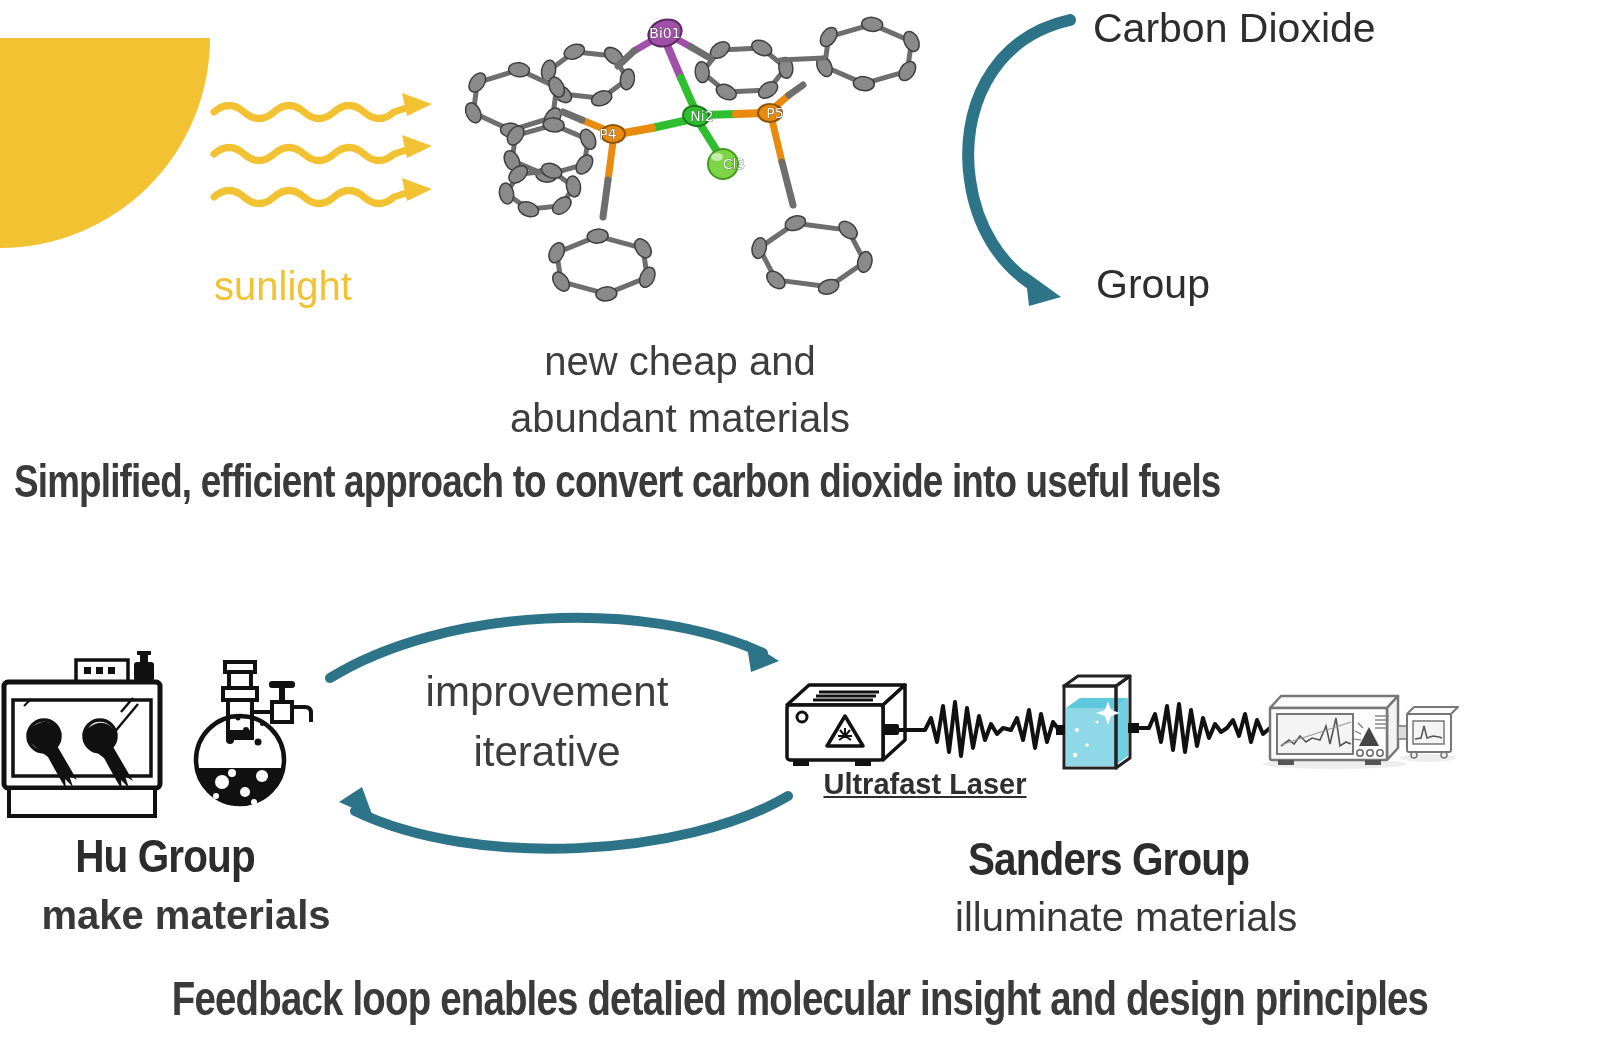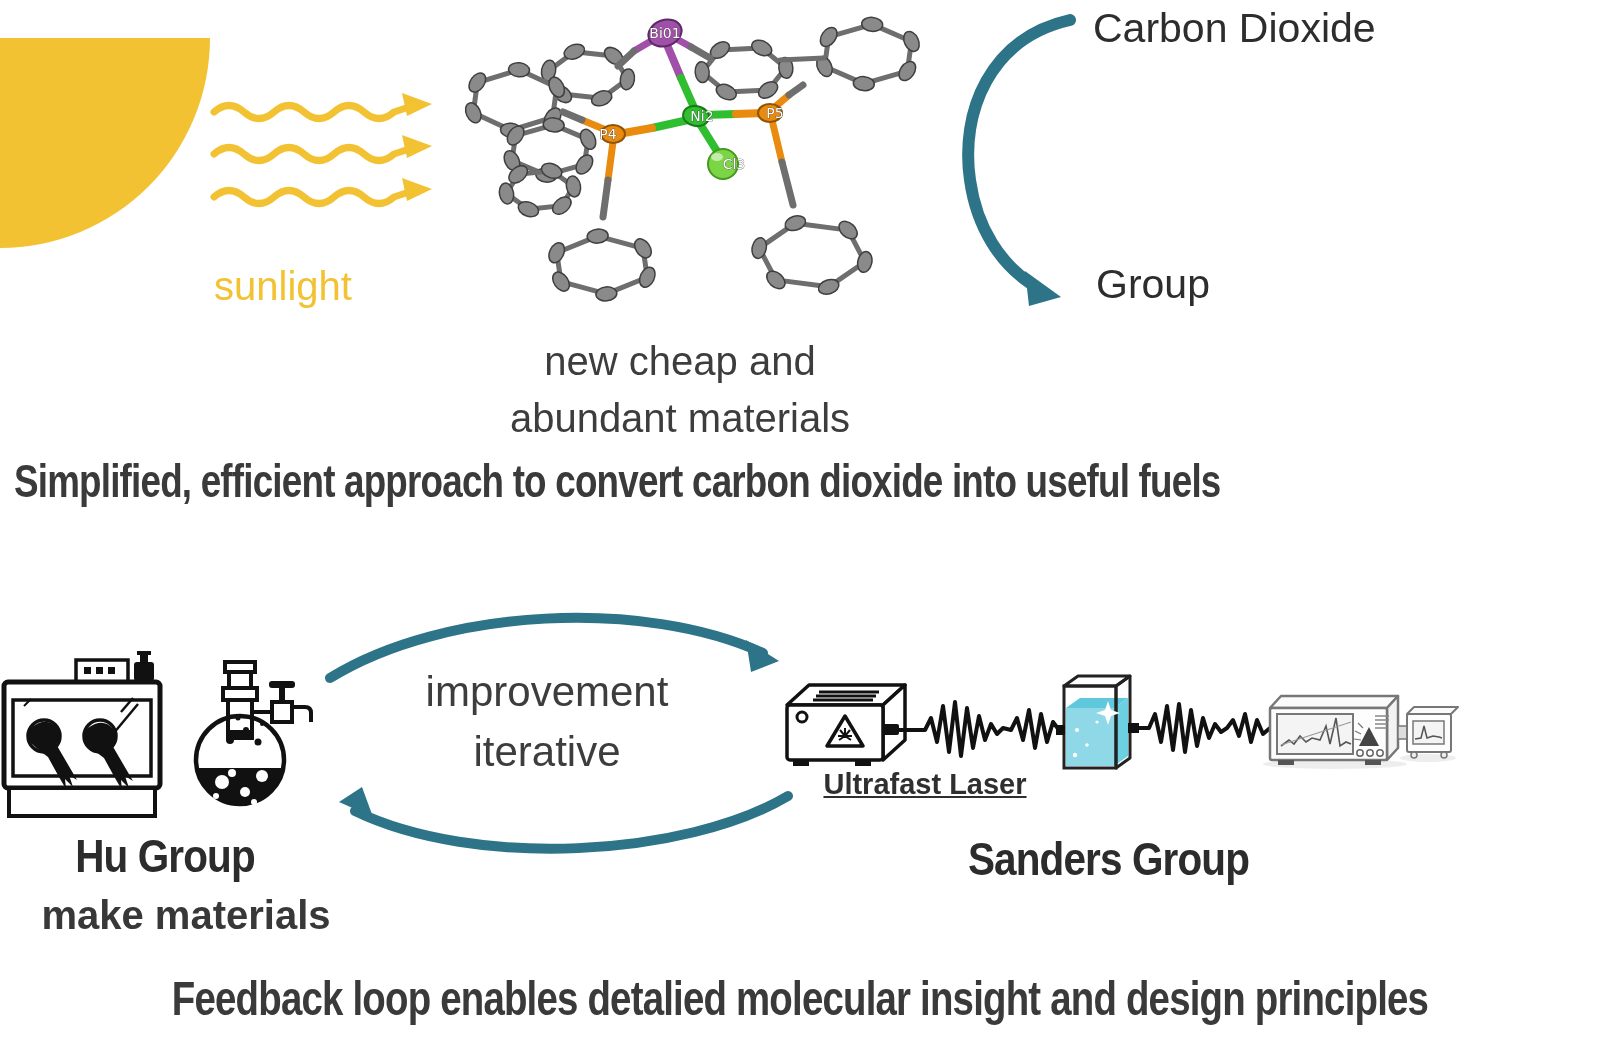--- a/index.html
+++ b/index.html
@@ -306,16 +306,17 @@
       <polyline points="640,91 646,90 649,78 652,90 658,88 664,89 667,90" fill="none" stroke="#555" stroke-width="1.5"></polyline>
       <circle cx="639" cy="107" r="3" fill="#eee" stroke="#777" stroke-width="1.5"></circle>
       <circle cx="669" cy="107" r="3" fill="#eee" stroke="#777" stroke-width="1.5"></circle>
     </g>
   </svg>
   <div class="abs txt center" style="left:775px;top:770px;width:300px;font-size:29px;font-weight:bold;color:#2f2f2f;text-decoration:underline;">Ultrafast Laser</div>
 
   <div class="abs txt groupname center" style="left:15px;top:833px;width:300px;font-size:46px;">Hu Group</div>
   <div class="abs txt role center" style="left:36px;top:895px;width:300px;font-weight:bold;">make materials</div>
   <div class="abs txt groupname center" style="left:950px;top:836px;width:300px;font-size:46px;">Sanders Group</div>
+  <div class="abs txt role center" style="left:955px;top:897px;width:300px;">illuminate materials</div>
 
   <div class="abs txt headline mid center" style="left:0;top:975px;width:1600px;font-size:48px;">Feedback loop enables detalied molecular insight and design principles</div>
 
 </div>
 
 </body></html>

